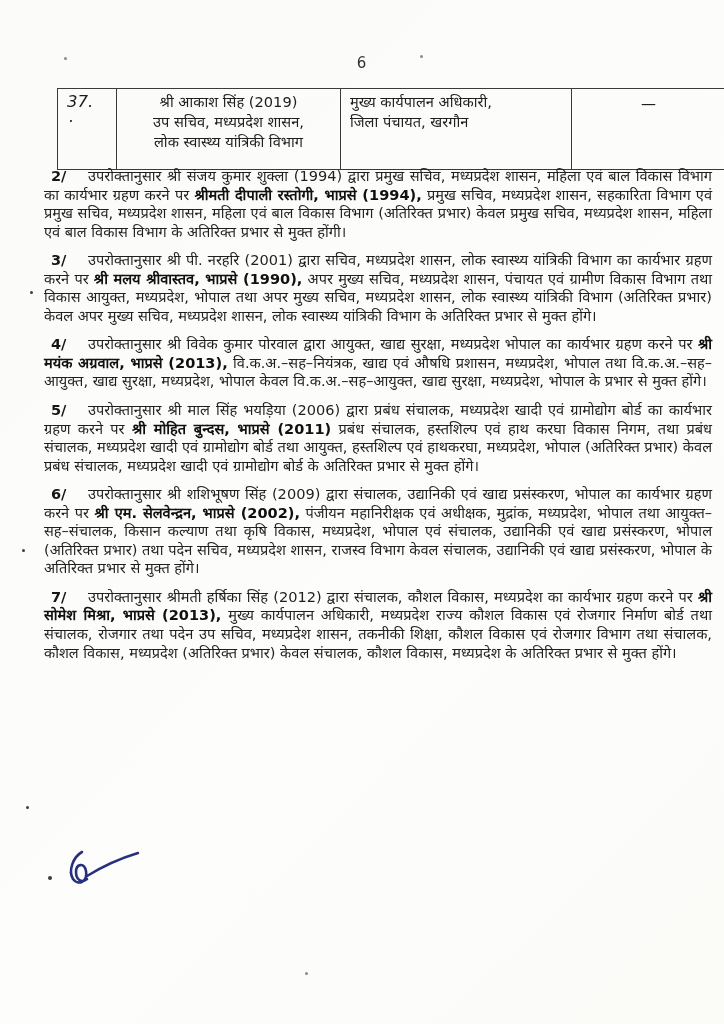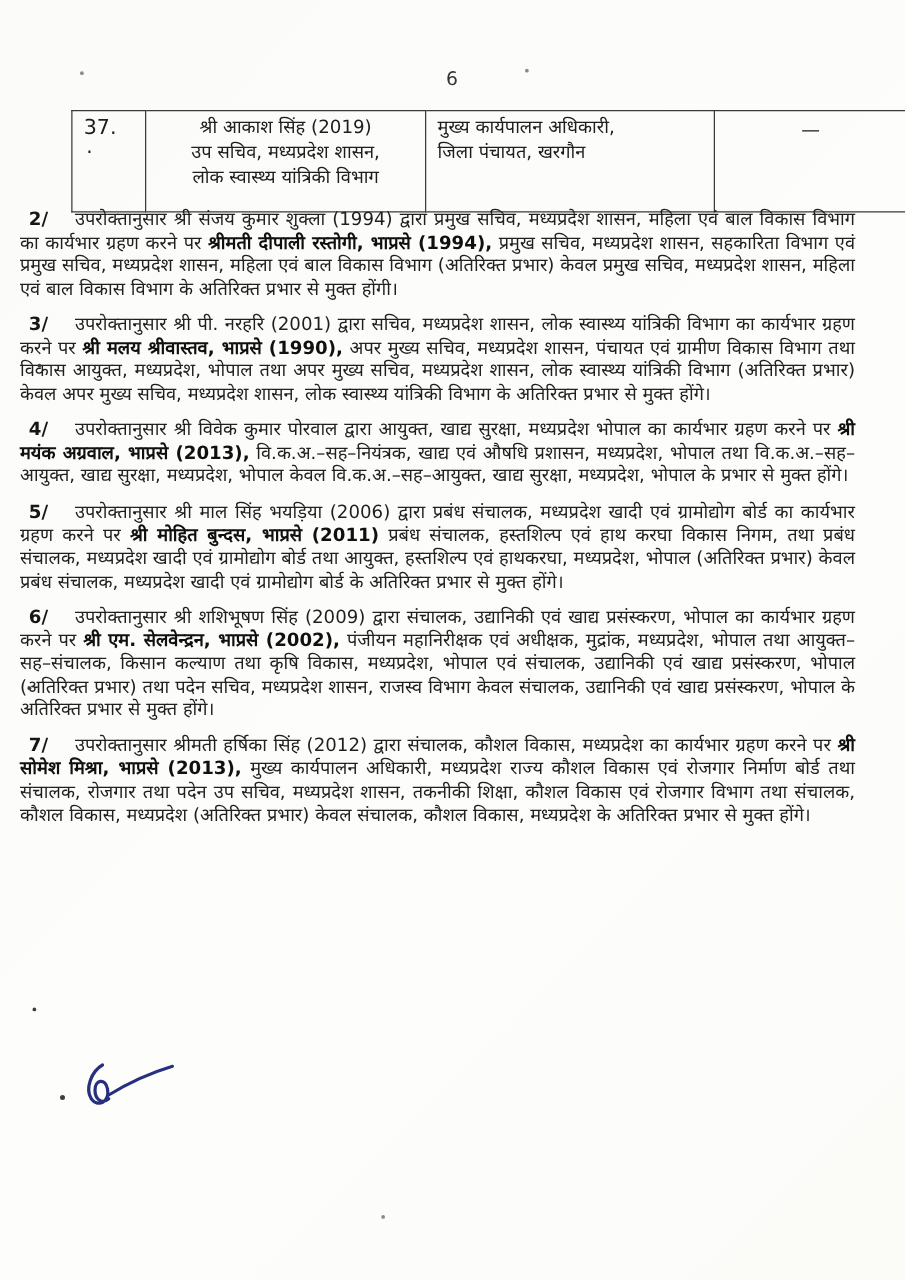--- a/index.html
+++ b/index.html
@@ -22,30 +22,30 @@
     position:absolute;top:88px;left:57px;
     border-collapse:collapse;table-layout:fixed;width:592px;
   }
   table.officer-table td{
     border:1.6px solid #3a3a3a;
     vertical-align:top;
     padding:3px 9px 5px 9px;
     font-size:14.6px;line-height:20px;color:#1d1d1d;
     height:72px;
   }
-  td.c-serial{width:40px;padding-left:5px;padding-right:2px;}
+  td.c-serial{width:40px;padding-left:5px;padding-right:2px;font-style:italic;}
   td.c-officer{width:205px;text-align:center;}
   td.c-desig{width:212px;border-radius:15px;}
   td.c-remark{width:135px;text-align:center;}
   .serial-num{font-size:16.5px;}
   .serial-dot{font-size:16px;line-height:10px;padding-left:2px;}
   .remark-dash{font-size:15px;margin-top:2px;}
   
   .body-text{
-    position:absolute;top:167px;left:16px;width:668px;
+    position:absolute;top:167px;left:44px;width:668px;
   }
   p.para{
     margin:0 0 10px 0;
     font-size:14.55px;line-height:18.55px;
     text-align:justify;color:#1f1f1f;
   }
   .pnum{
     display:inline-block;width:44px;
     font-weight:700;padding-left:7px;box-sizing:border-box;
     color:#161616;

